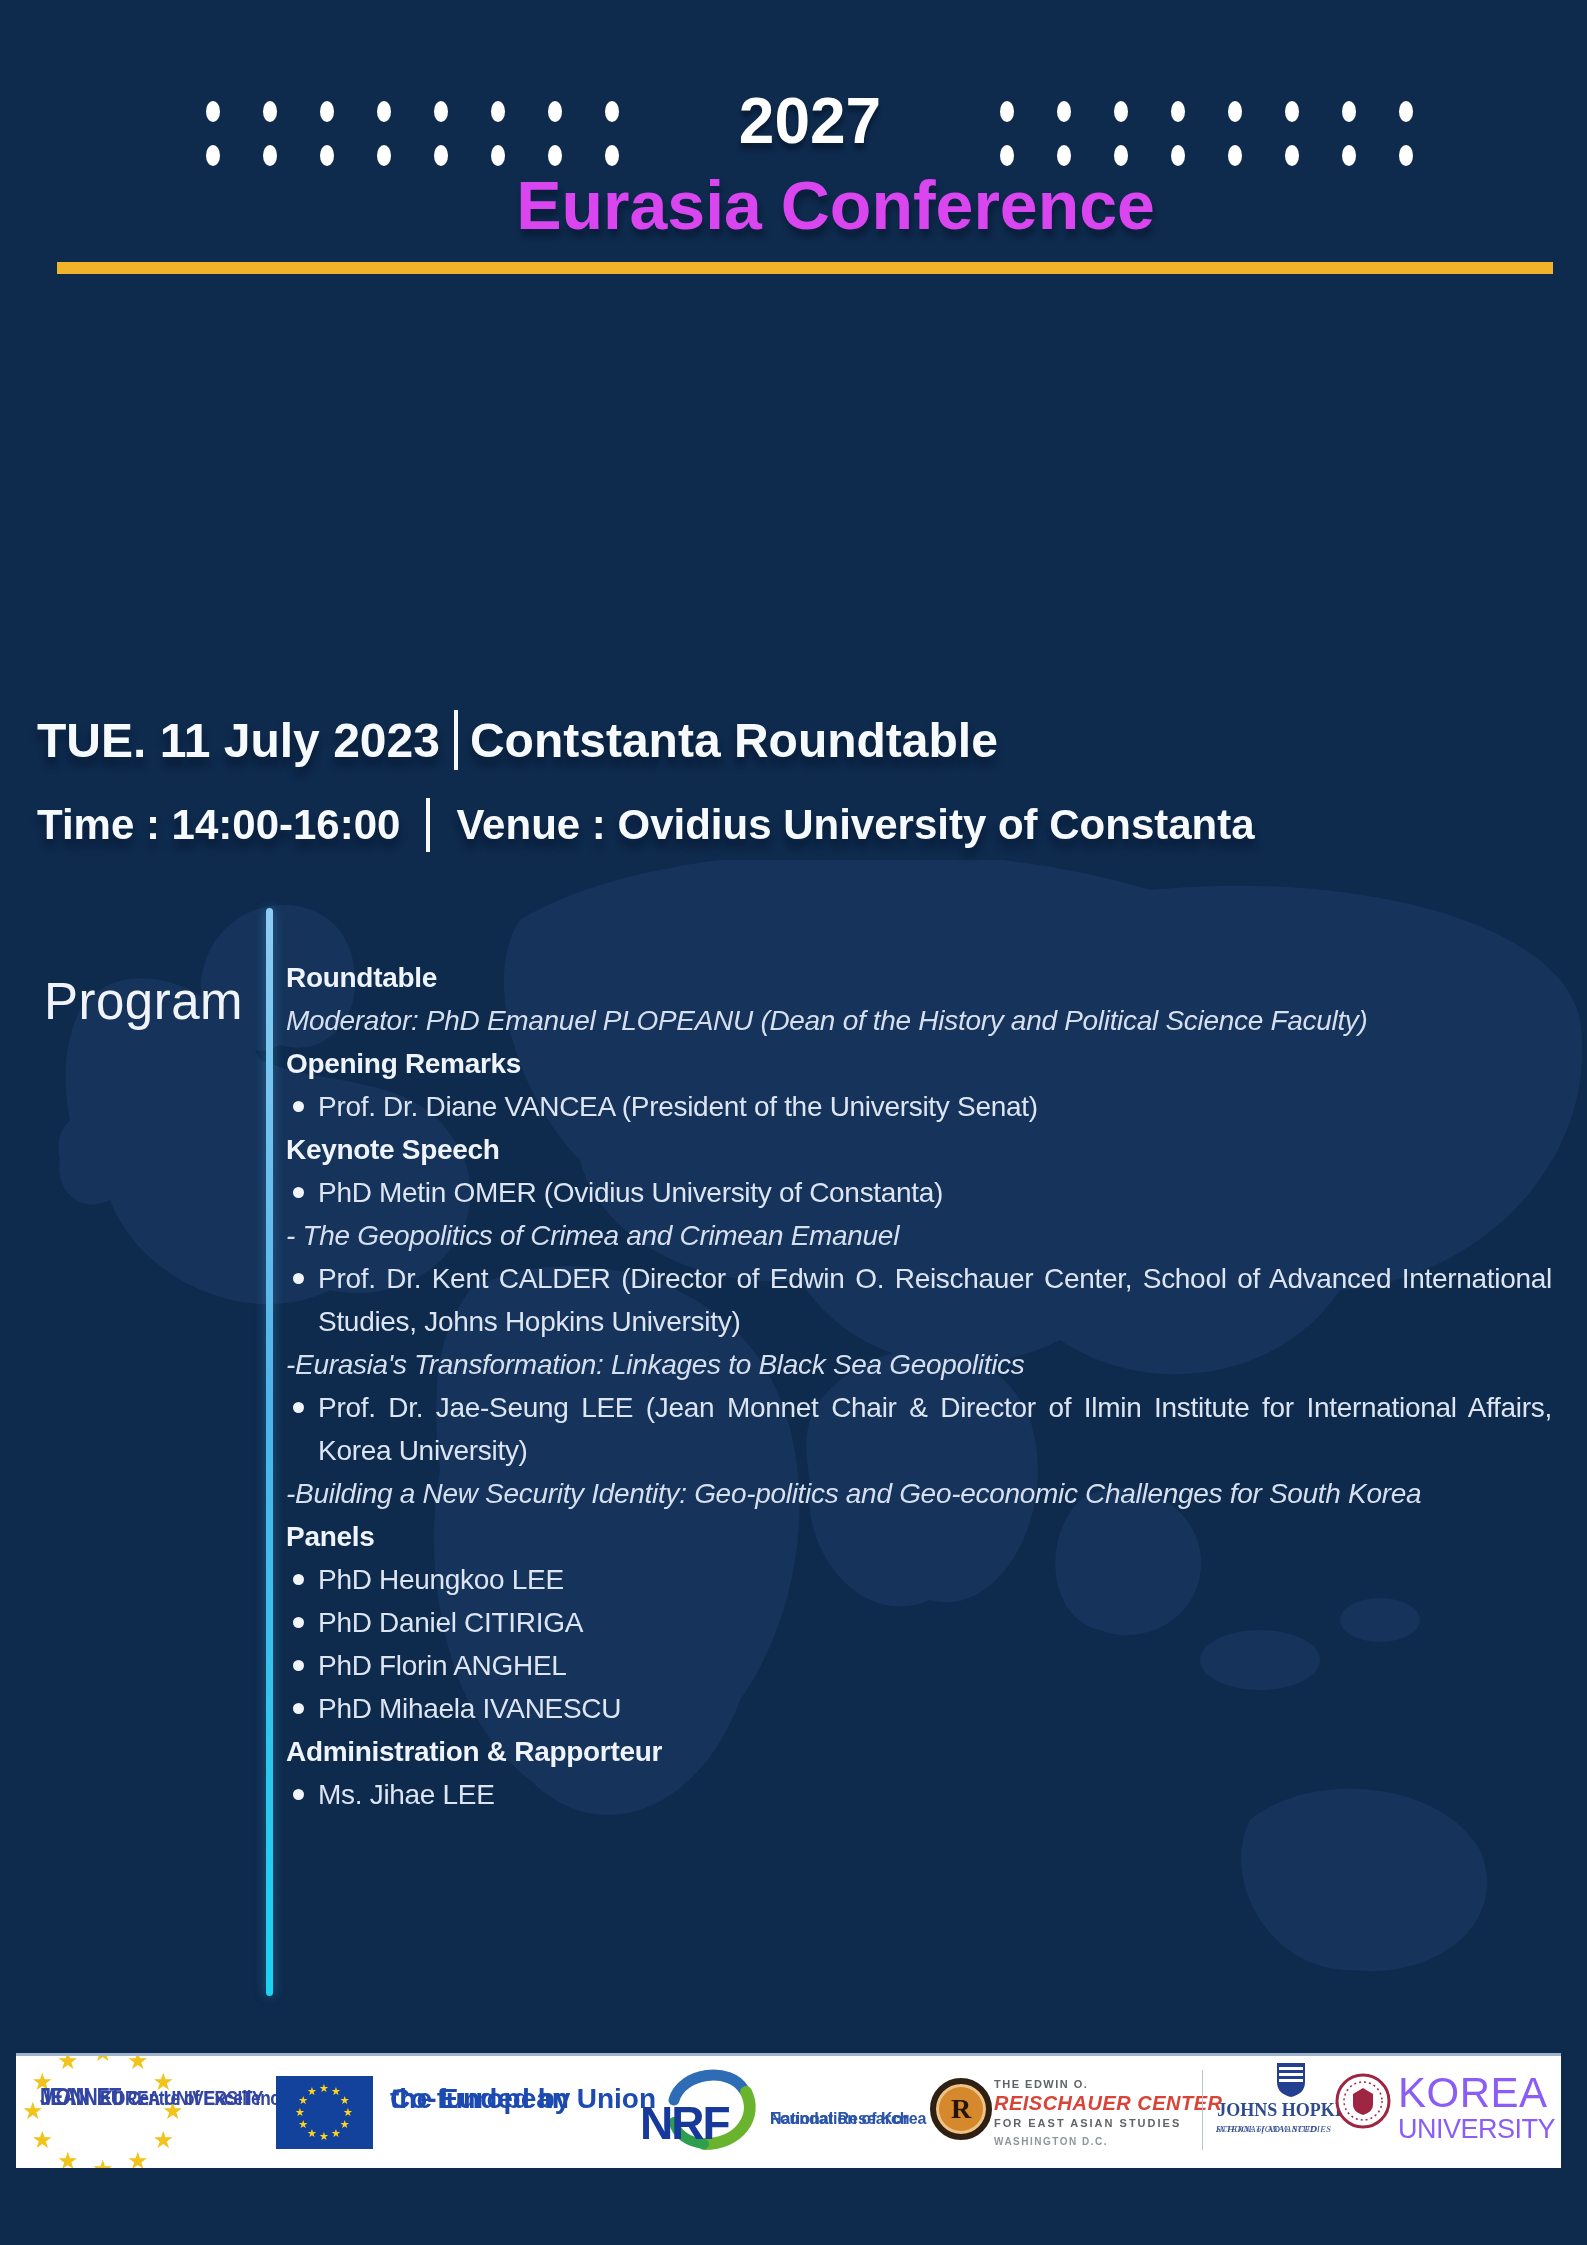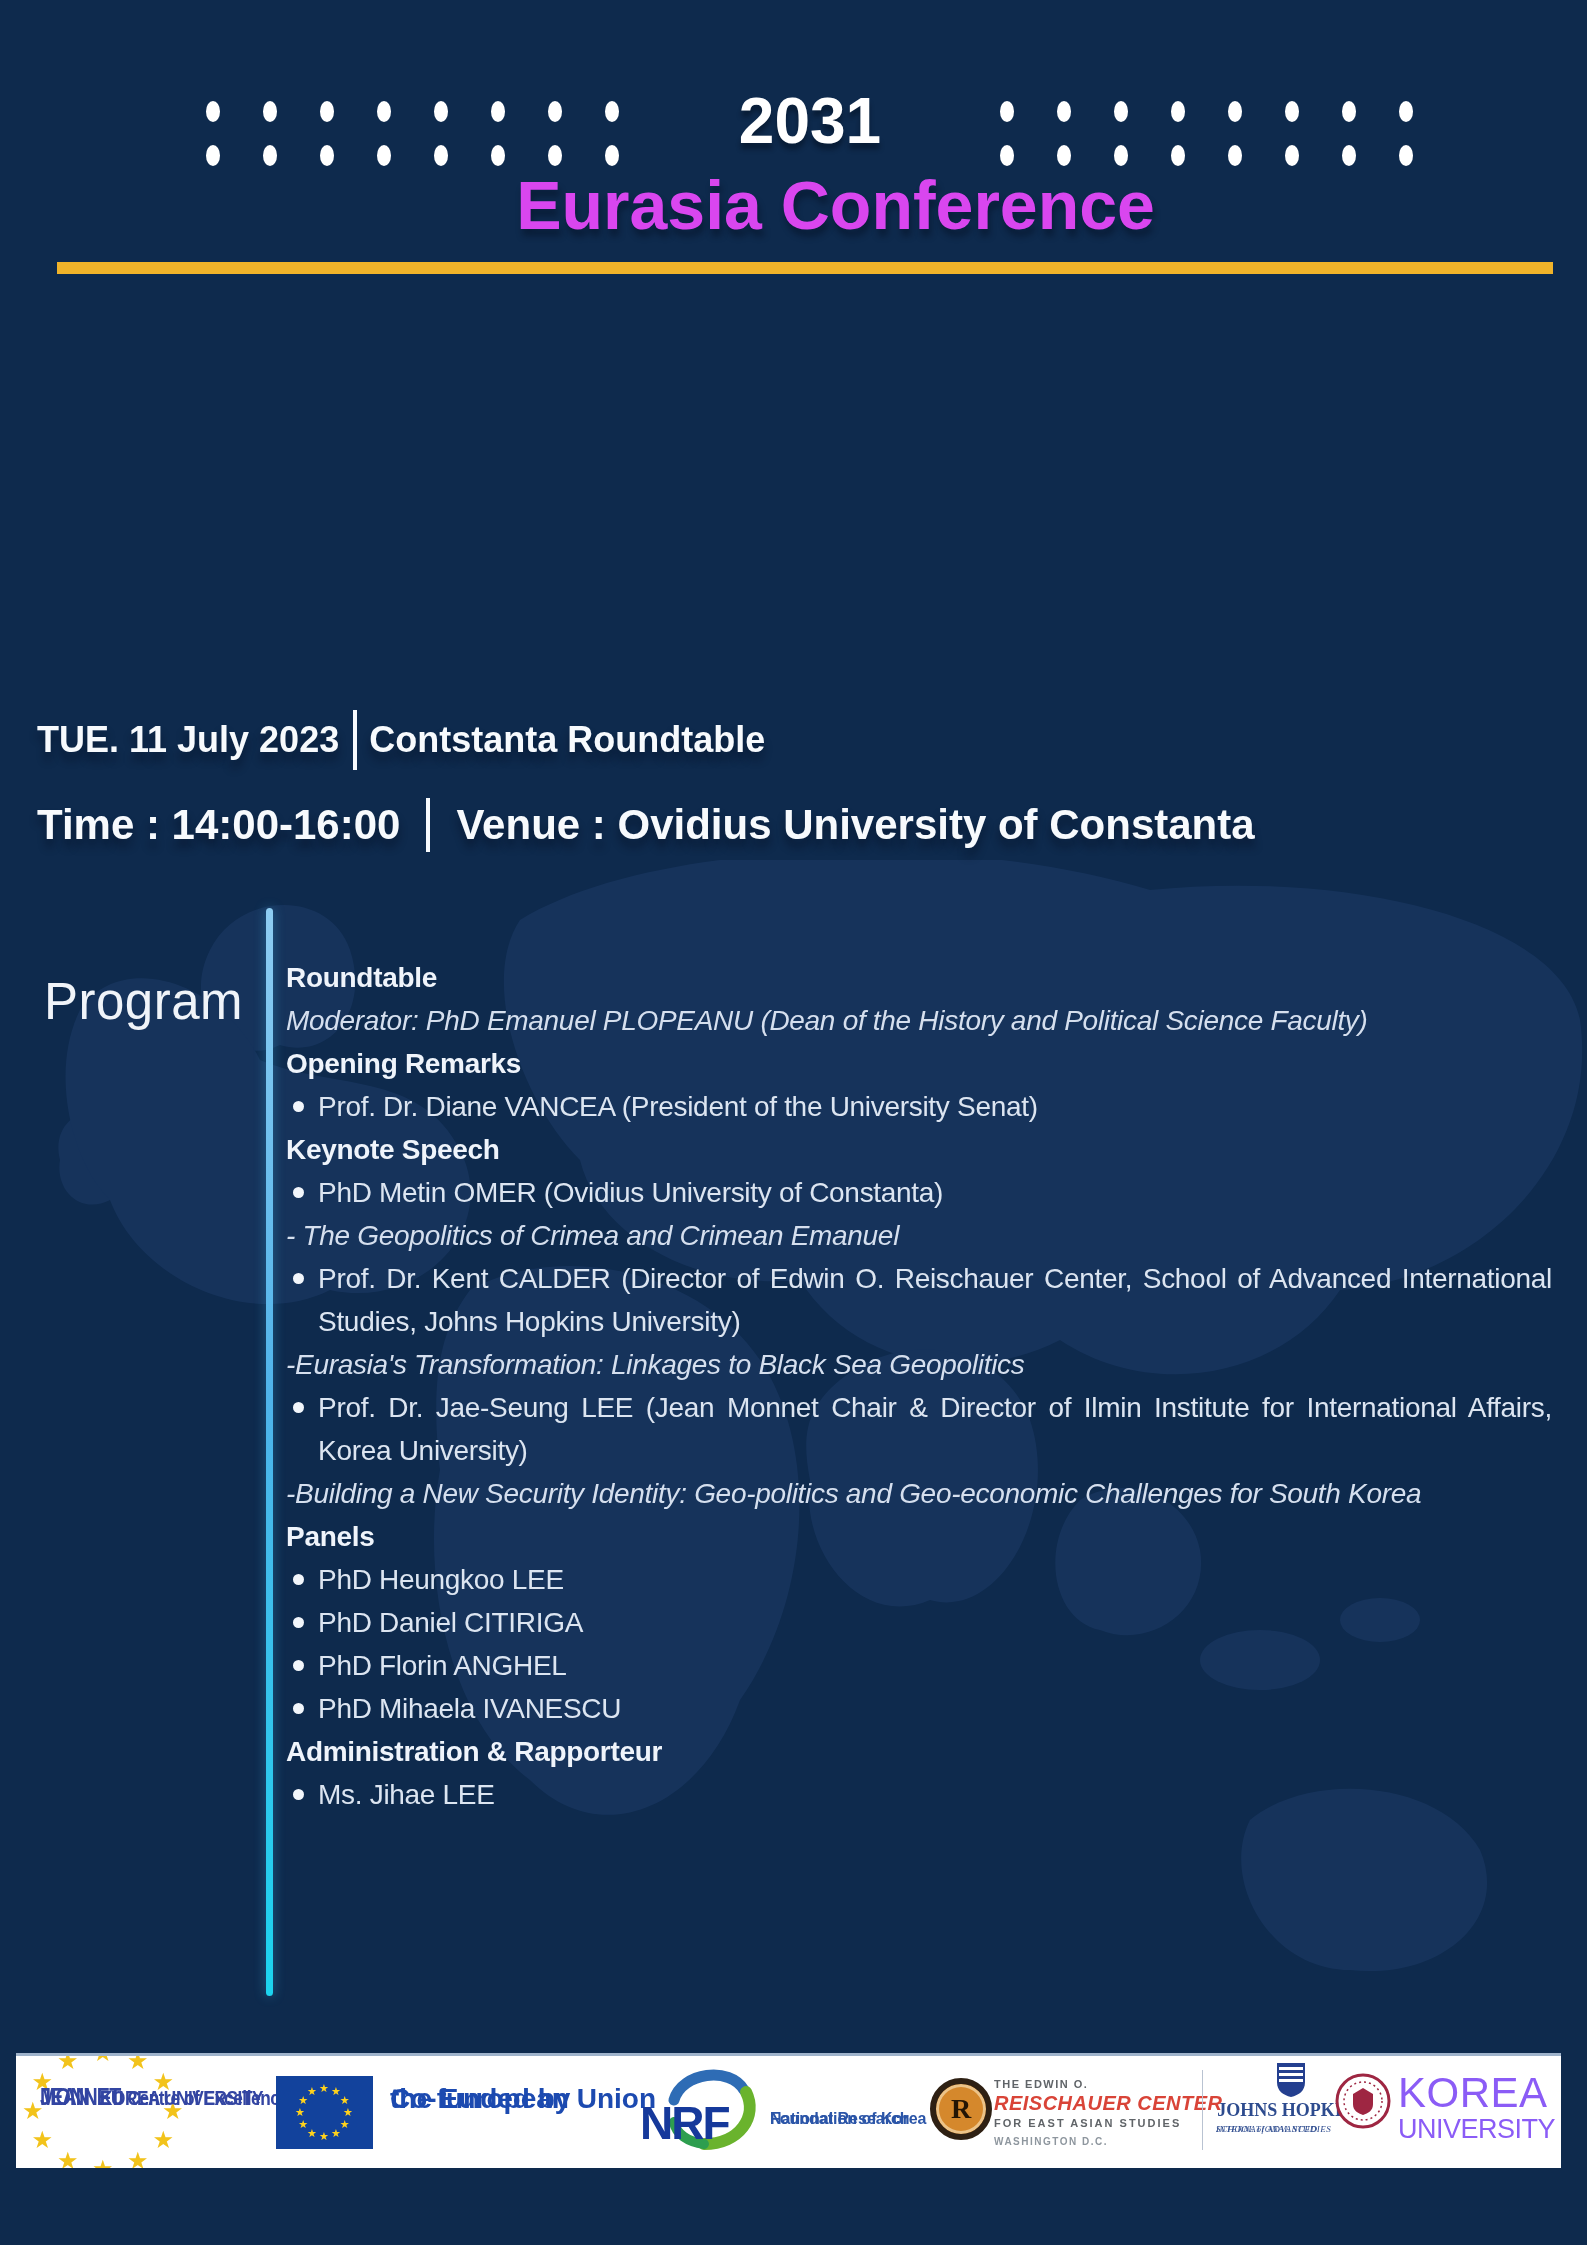--- a/index.html
+++ b/index.html
@@ -24,21 +24,21 @@
   
   .main-title{position:absolute;left:0;top:296px;width:100%;text-align:center;color:#fcfdfe;font-weight:700;}
   .title-l1,.title-l2{font-size:77px;line-height:97px;letter-spacing:-1px;
     text-shadow:0 22px 5px rgba(6,16,36,0.85),0 26px 16px rgba(6,16,36,0.45);}
   .title-l3{font-size:64px;line-height:88px;margin-top:14px;letter-spacing:-0.5px;
     text-shadow:0 20px 5px rgba(6,16,36,0.85),0 24px 14px rgba(6,16,36,0.45);}
   
   .when-where{position:absolute;left:37px;top:710px;color:#f7fafd;font-weight:700;
     text-shadow:0 8px 8px rgba(4,12,28,0.45);}
   .ww-line{display:flex;align-items:center;}
-  .ww-line1{font-size:36px;}
+  .ww-line1{font-size:48px;}
   .ww-line2{font-size:42px;margin-top:28px;}
   .vsep{width:4px;background:#f7fafd;display:inline-block;}
   .vsep1{height:60px;margin:0 12px 0 14px;}
   .vsep2{height:54px;margin:0 26px;}
   
   .map-watermark{position:absolute;left:0;top:860px;width:1587px;height:1200px;opacity:0.55;}
   .program-label{position:absolute;left:44px;top:972px;font-size:51px;font-weight:500;
     color:#f0f4f9;letter-spacing:0.5px;}
   .program-line{position:absolute;left:266px;top:908px;width:7px;height:1088px;border-radius:4px;
     background:linear-gradient(180deg,#8ecdf2 0%,#4fb4ea 45%,#1cd4ef 100%);
@@ -138,21 +138,21 @@
       <span class="dot"></span>
       <span class="dot"></span>
       <span class="dot"></span>
       <span class="dot"></span>
       <span class="dot"></span>
       <span class="dot"></span>
       <span class="dot"></span>
       <span class="dot"></span>
       <span class="dot"></span>
     </div>
-  <div class="year">2031</div>
+  <div class="year">2027</div>
   <div class="conf-name">Eurasia Conference</div>
   <div class="gold-rule"></div>
 
 
   <div class="when-where">
     <div class="ww-line ww-line1">
       <span>TUE. 11 July 2023</span>
       <span class="vsep vsep1"></span>
       <span>Contstanta Roundtable</span>
     </div>

